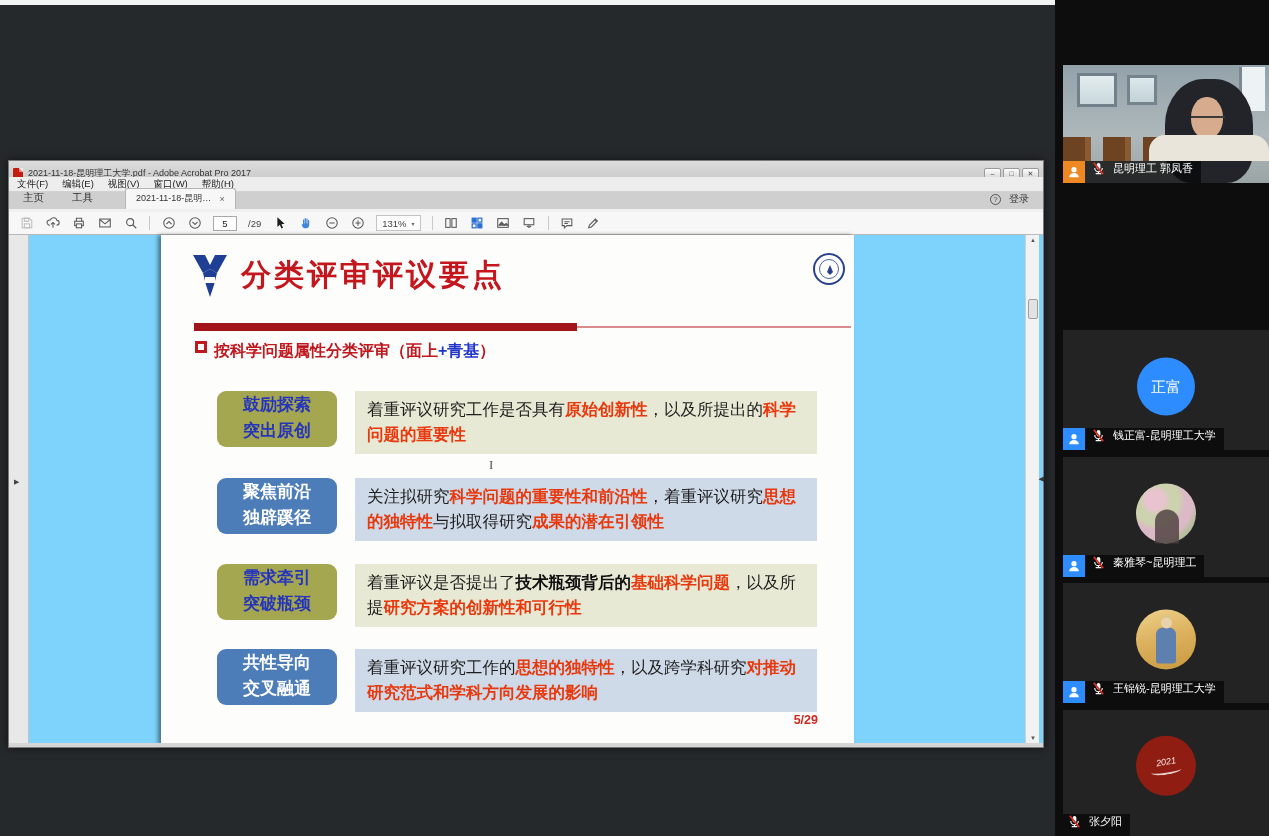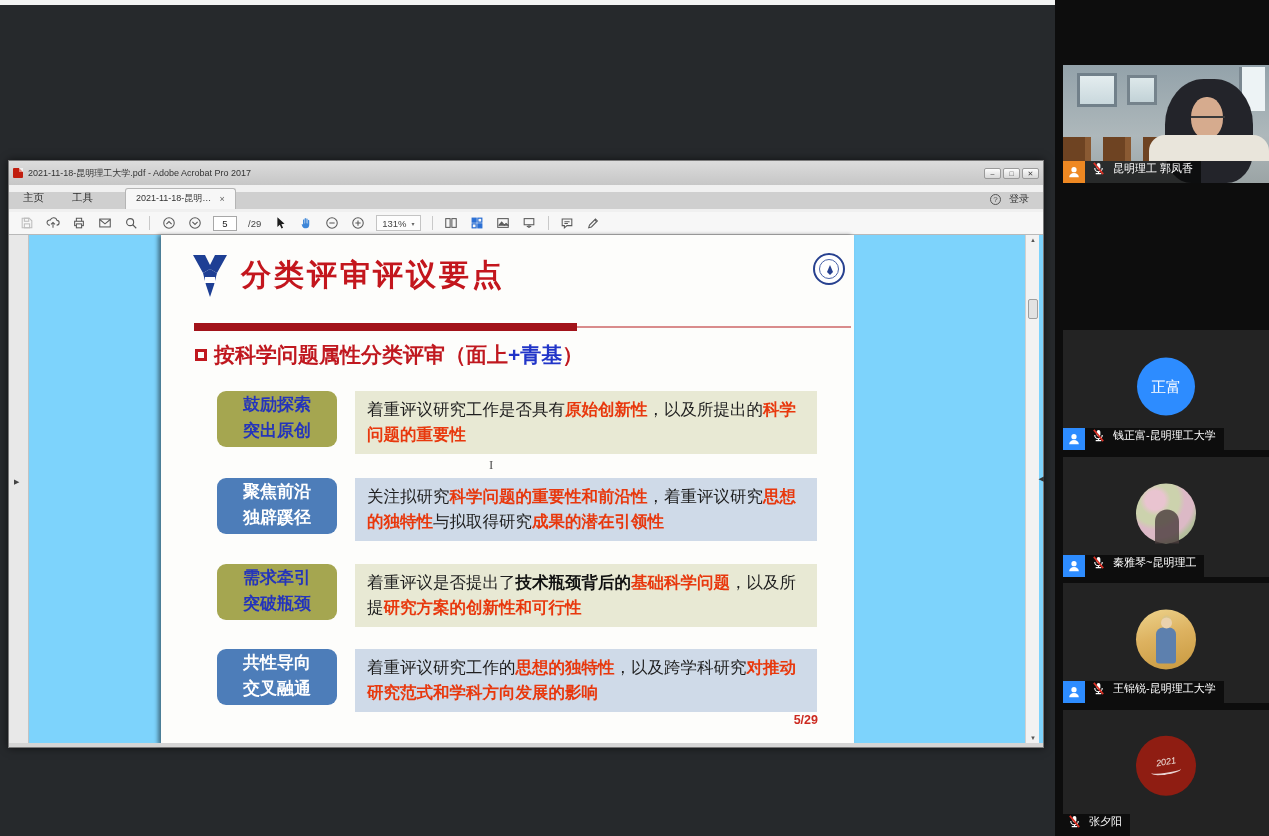--- a/index.html
+++ b/index.html
@@ -64,22 +64,22 @@
   .slide-logo { position:absolute; left:30px; top:16px; width:38px; height:48px; }
   .slide-title { position:absolute; left:80px; top:20px; font-size:30px; font-weight:bold;
     color:#c3161d; letter-spacing:3px; }
   .seal { position:absolute; left:652px; top:18px; width:32px; height:32px; border:2px solid #27418f;
     border-radius:50%; background:#fff; }
   .seal:before { content:""; position:absolute; inset:4px; border:1px solid #4a63a8; border-radius:50%; }
   .seal:after { content:""; position:absolute; left:12px; top:10px; width:6px; height:10px;
     background:#27418f; clip-path:polygon(50% 0,100% 70%,50% 100%,0 70%); }
   .redbar { position:absolute; left:33px; top:88px; width:383px; height:8px; background:#a2131a; }
   .redline { position:absolute; left:416px; top:91px; width:274px; height:2px; background:#d98c8c; }
-  .heading { position:absolute; left:34px; top:106px; font-size:21px; font-weight:bold; color:#c0181f;
-    display:flex; align-items:center; gap:7px; }
+  .heading { position:absolute; left:34px; top:106px; font-size:16px; font-weight:bold; color:#c0181f;
+    display:flex; align-items:flex-start; gap:7px; }
   .hbullet { width:12px; height:12px; border:3px solid #c0181f; flex:0 0 auto; }
   .hblue { color:#2135c8; }
   .row { position:absolute; left:0; width:693px; }
   .rlabel { position:absolute; left:56px; width:120px; height:56px; border-radius:9px;
     font-size:17px; font-weight:bold; text-align:center; line-height:1.55; padding-top:1px; }
   .rdesc { position:absolute; left:194px; width:462px; min-height:60px; padding:6px 12px 7px;
     font-size:16.5px; line-height:1.5; color:#1e1e1e; }
   .olive .rlabel { background:#a5a650; color:#2434bb; }
   .olive .rdesc  { background:#e8e9d4; }
   .blue  .rlabel { background:#4d7db9; color:#fff; }
@@ -179,20 +179,27 @@
     <div class="titlebar">
       <span class="pdficon"></span>
       <span class="wtitle">2021-11-18-昆明理工大学.pdf - Adobe Acrobat Pro 2017</span>
       <span class="wctrls">
         <span class="wc">–</span>
         <span class="wc">□</span>
         <span class="wc">✕</span>
       </span>
     </div>
 
+    <div class="menubar">
+      <span>文件(F)</span>
+      <span>编辑(E)</span>
+      <span>视图(V)</span>
+      <span>窗口(W)</span>
+      <span>帮助(H)</span>
+    </div>
 
     <div class="tabbar">
       <span class="tab">主页</span>
       <span class="tab">工具</span>
       <span class="doctab">
         <span>2021-11-18-昆明…</span>
         <span class="tabclose">×</span>
       </span>
       <span class="account">
         <span class="helpc">?</span>

